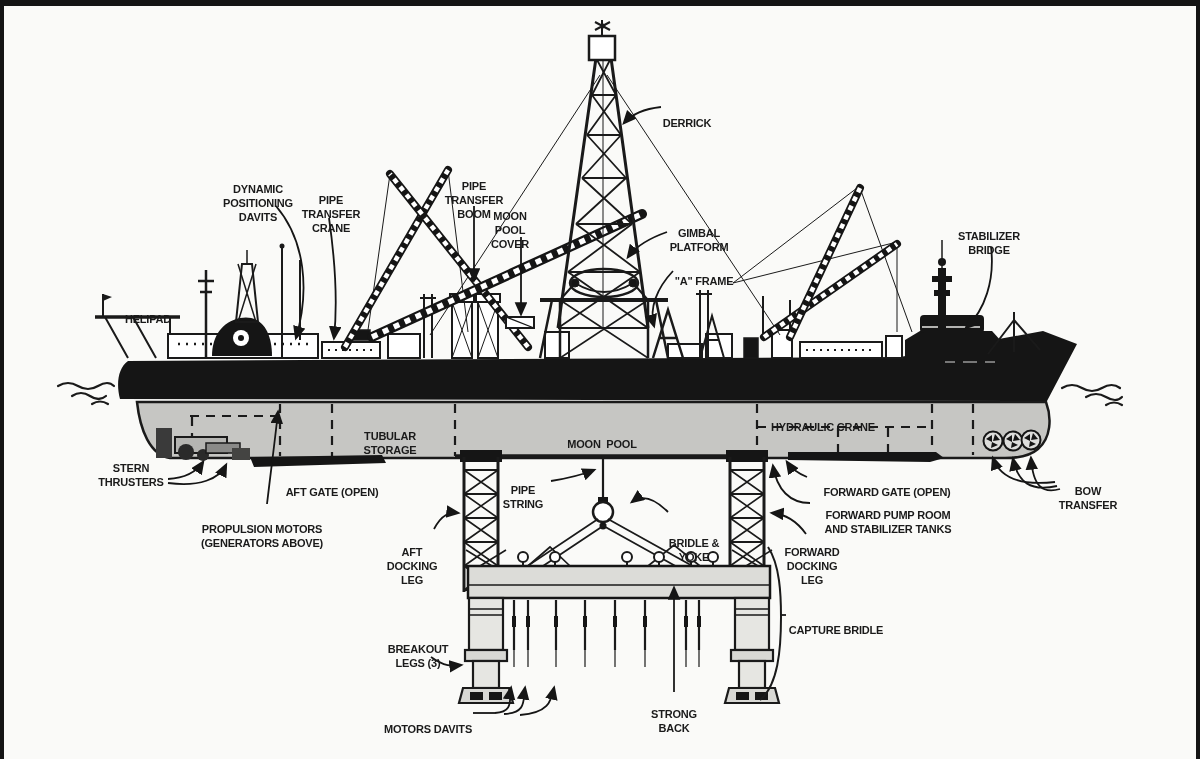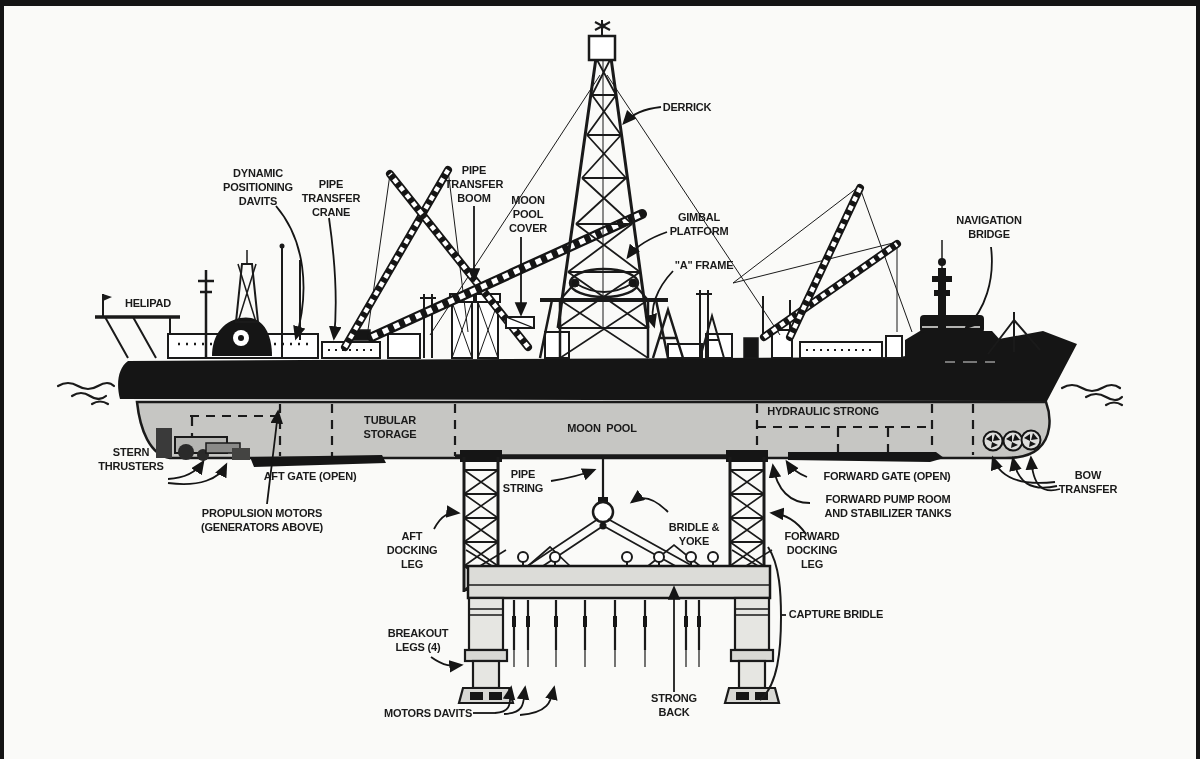--- a/index.html
+++ b/index.html
@@ -6,21 +6,21 @@
   .stage{
     position:relative;width:1200px;height:759px;overflow:hidden;
     background:var(--paper,#fafaf8);
     font-family:"Liberation Sans",sans-serif;
   }
   .stage svg{position:absolute;left:0;top:0;}
   .lbl{
     position:absolute;transform:translate(-50%,-50%);
     font-weight:700;font-size:11px;line-height:1.27;
     color:var(--ink,#1a1a1a);letter-spacing:-0.2px;
-    white-space:pre;text-align:center;z-index:5;
+    white-space:pre;text-align:center;z-index:5;margin-top:16px;
   }
   .frame{position:absolute;background:#141414;z-index:9;pointer-events:none;}
   .frame-top{left:0;top:0;width:100%;height:6px;}
   .frame-left{left:0;top:0;width:4px;height:100%;}
   .frame-right{right:0;top:0;width:4px;height:100%;}
 </style>
 </head>
 <body>
 
 <div class="stage">
@@ -281,56 +281,56 @@
   <div class="lbl" style="left:687px;top:108px">DERRICK</div>
   <div class="lbl" style="left:258px;top:188px">DYNAMIC
 POSITIONING
 DAVITS</div>
   <div class="lbl" style="left:331px;top:199px">PIPE
 TRANSFER
 CRANE</div>
   <div class="lbl" style="left:474px;top:185px">PIPE
 TRANSFER
 BOOM</div>
-  <div class="lbl" style="left:528px;top:215px">MOON
+  <div class="lbl" style="left:510px;top:215px">MOON
 POOL
 COVER</div>
   <div class="lbl" style="left:699px;top:225px">GIMBAL
 PLATFORM</div>
   <div class="lbl" style="left:704px;top:266px">"A" FRAME</div>
-  <div class="lbl" style="left:989px;top:228px">NAVIGATION
+  <div class="lbl" style="left:989px;top:228px">STABILIZER
 BRIDGE</div>
   <div class="lbl" style="left:148px;top:304px">HELIPAD</div>
   <div class="lbl" style="left:390px;top:428px">TUBULAR
 STORAGE</div>
   <div class="lbl" style="left:602px;top:429px">MOON  POOL</div>
-  <div class="lbl" style="left:823px;top:412px">HYDRAULIC STRONG</div>
+  <div class="lbl" style="left:823px;top:412px">HYDRAULIC CRANE</div>
   <div class="lbl" style="left:131px;top:460px">STERN
 THRUSTERS</div>
-  <div class="lbl" style="left:310px;top:477px">AFT GATE (OPEN)</div>
+  <div class="lbl" style="left:332px;top:477px">AFT GATE (OPEN)</div>
   <div class="lbl" style="left:262px;top:521px">PROPULSION MOTORS
 (GENERATORS ABOVE)</div>
   <div class="lbl" style="left:523px;top:482px">PIPE
 STRING</div>
   <div class="lbl" style="left:694px;top:535px">BRIDLE &amp;
 YOKE</div>
   <div class="lbl" style="left:887px;top:477px">FORWARD GATE (OPEN)</div>
   <div class="lbl" style="left:888px;top:507px">FORWARD PUMP ROOM
 AND STABILIZER TANKS</div>
   <div class="lbl" style="left:1088px;top:483px">BOW
 TRANSFER</div>
   <div class="lbl" style="left:412px;top:551px">AFT
 DOCKING
 LEG</div>
   <div class="lbl" style="left:812px;top:551px">FORWARD
 DOCKING
 LEG</div>
   <div class="lbl" style="left:836px;top:615px">CAPTURE BRIDLE</div>
   <div class="lbl" style="left:418px;top:641px">BREAKOUT
-LEGS (4)</div>
+LEGS (3)</div>
   <div class="lbl" style="left:428px;top:714px">MOTORS DAVITS</div>
   <div class="lbl" style="left:674px;top:706px">STRONG
 BACK</div>
 
   <div class="frame frame-top"></div>
   <div class="frame frame-left"></div>
   <div class="frame frame-right"></div>
 </div>
 
 </body></html>

